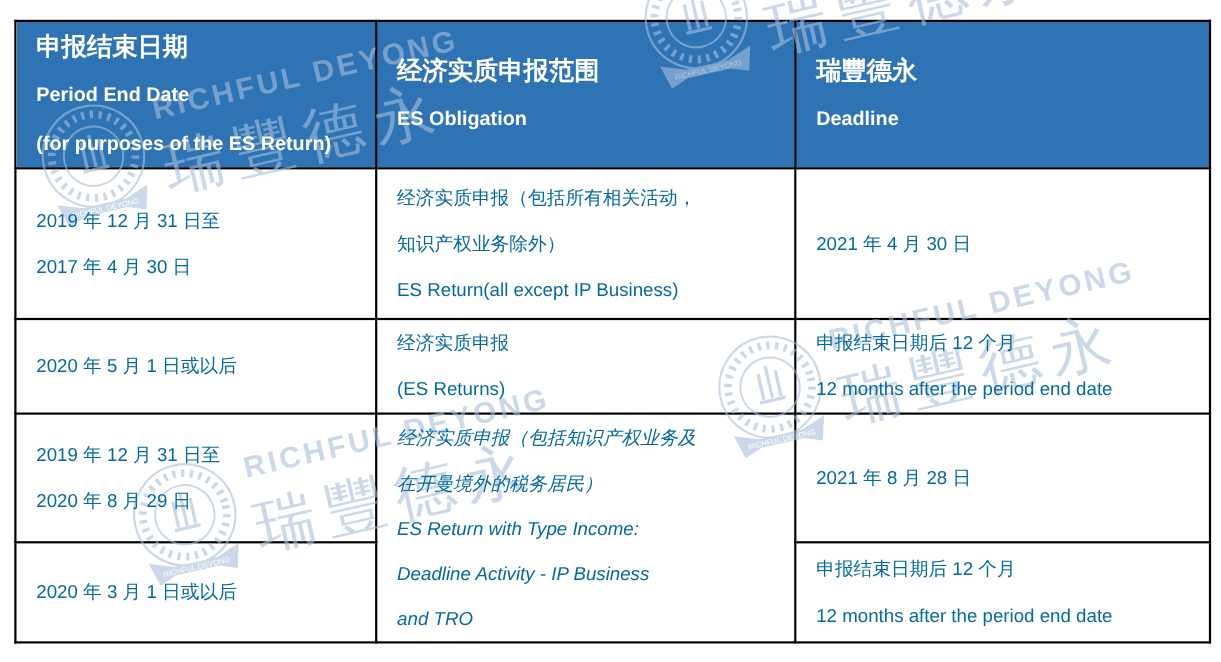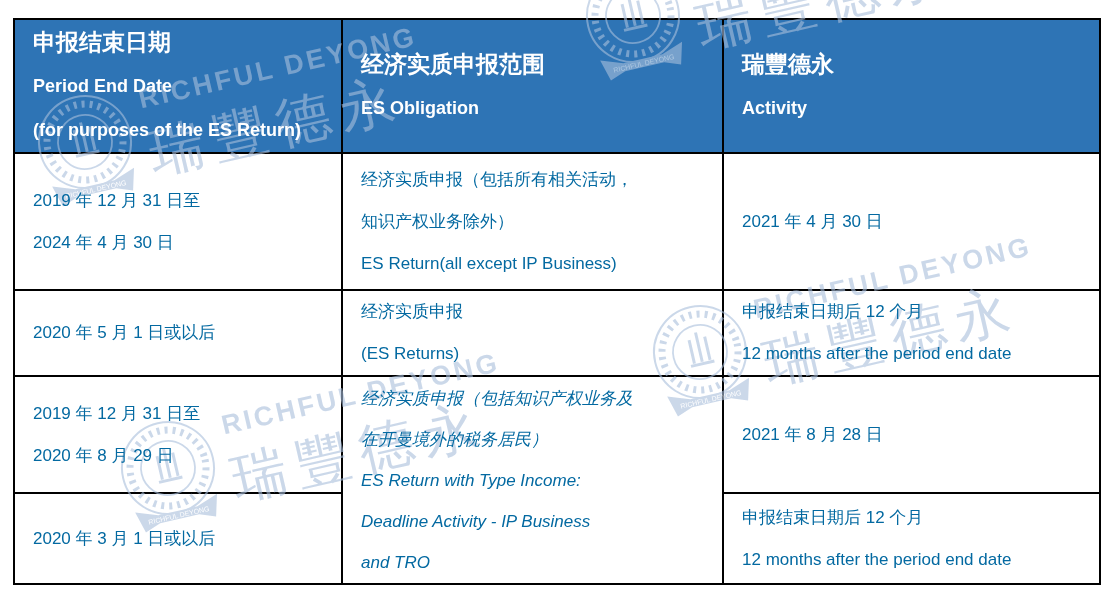--- a/index.html
+++ b/index.html
@@ -143,28 +143,28 @@
           <div class="line h-cn">申报结束日期</div>
           <div class="line h-en">Period End Date</div>
           <div class="line h-en">(for purposes of the ES Return)</div>
         </th>
         <th>
           <div class="line h-cn">经济实质申报范围</div>
           <div class="line h-en">ES Obligation</div>
         </th>
         <th>
           <div class="line h-cn">瑞豐德永</div>
-          <div class="line h-en">Activity</div>
+          <div class="line h-en">Deadline</div>
         </th>
       </tr>
 
       <tr class="r1">
         <td>
           <div class="line">2019 年 12 月 31 日至</div>
-          <div class="line">2024 年 4 月 30 日</div>
+          <div class="line">2017 年 4 月 30 日</div>
         </td>
         <td>
           <div class="line">经济实质申报（包括所有相关活动，</div>
           <div class="line">知识产权业务除外）</div>
           <div class="line">ES Return(all except IP Business)</div>
         </td>
         <td>
           <div class="line">2021 年 4 月 30 日</div>
         </td>
       </tr>

